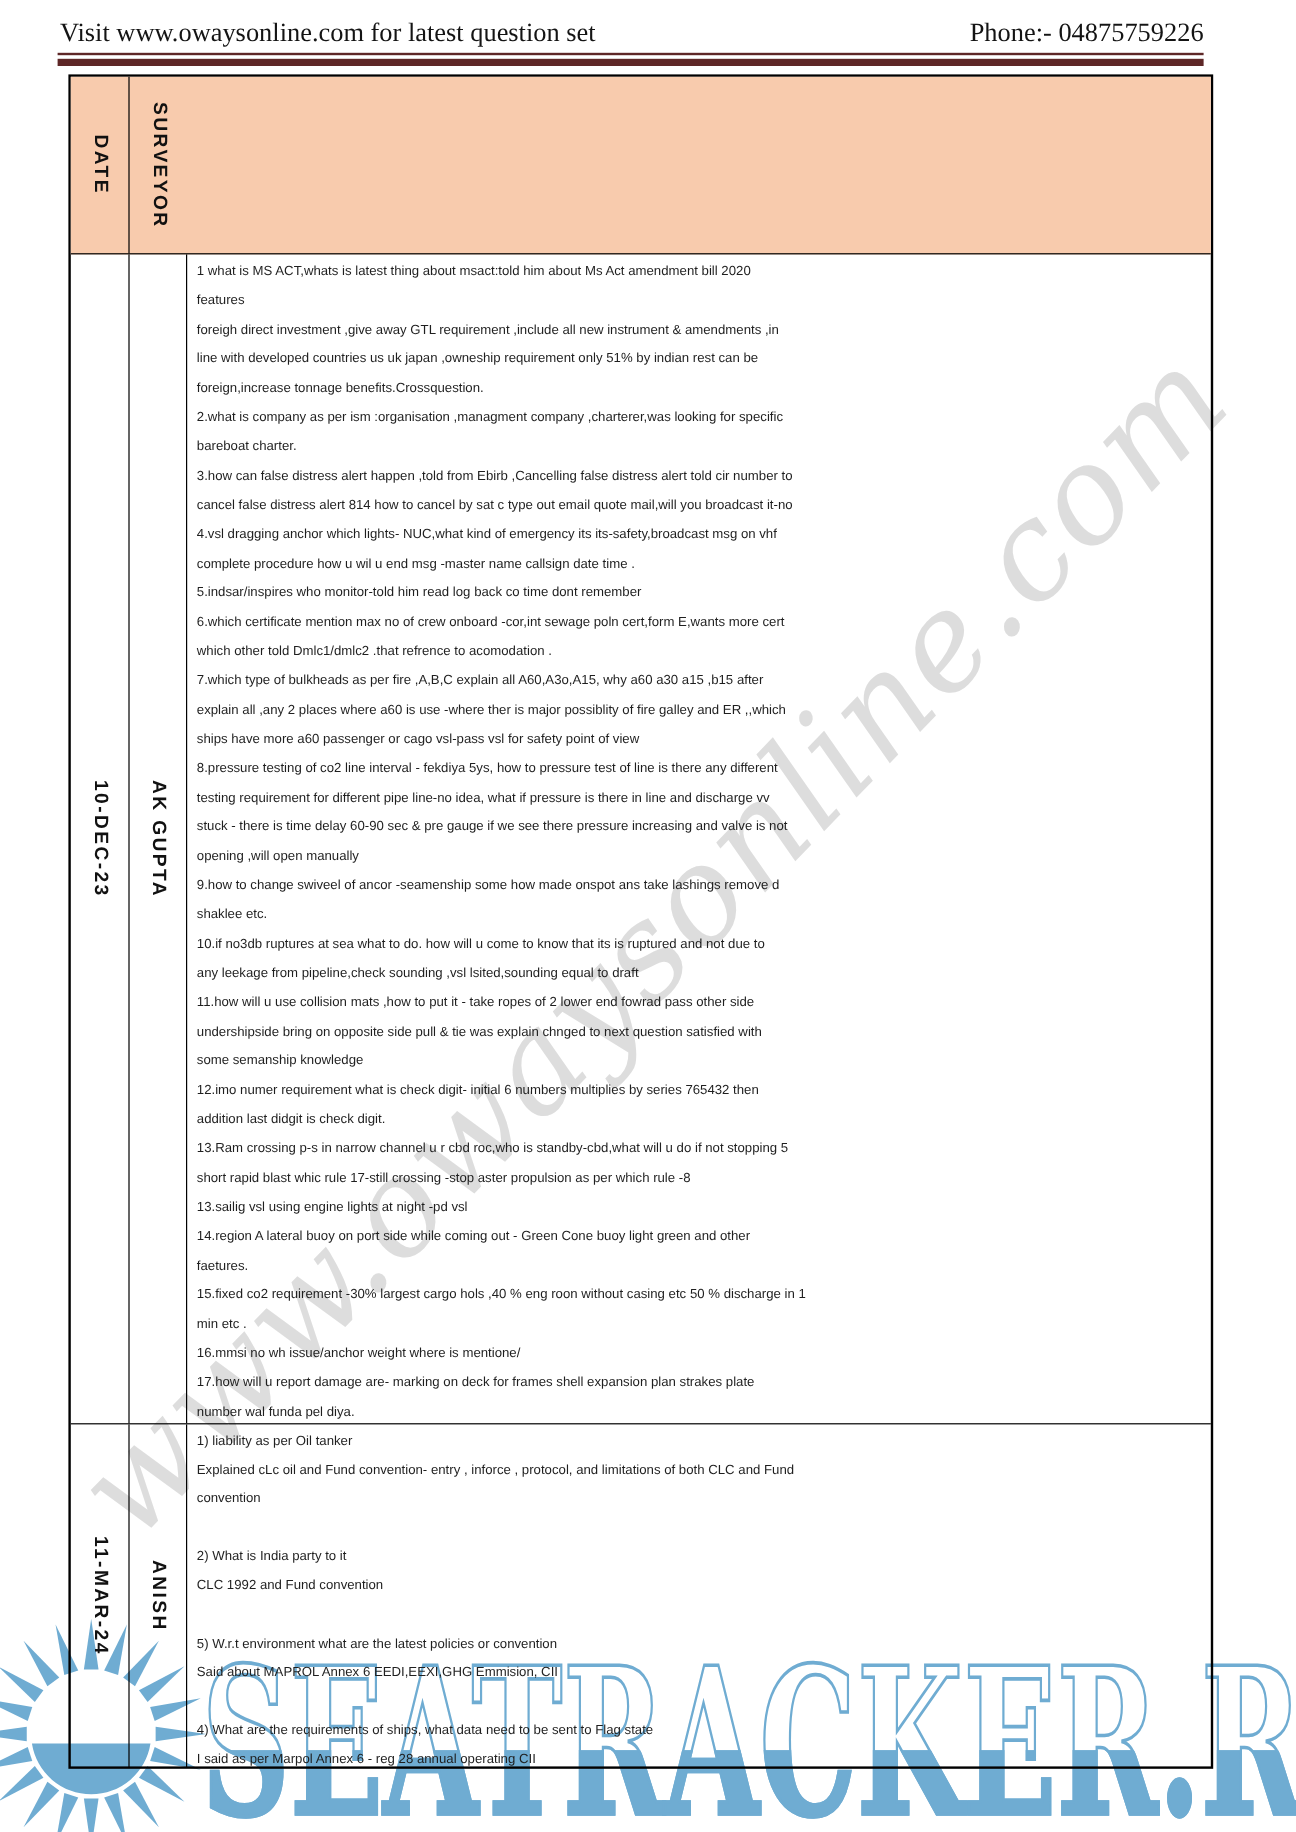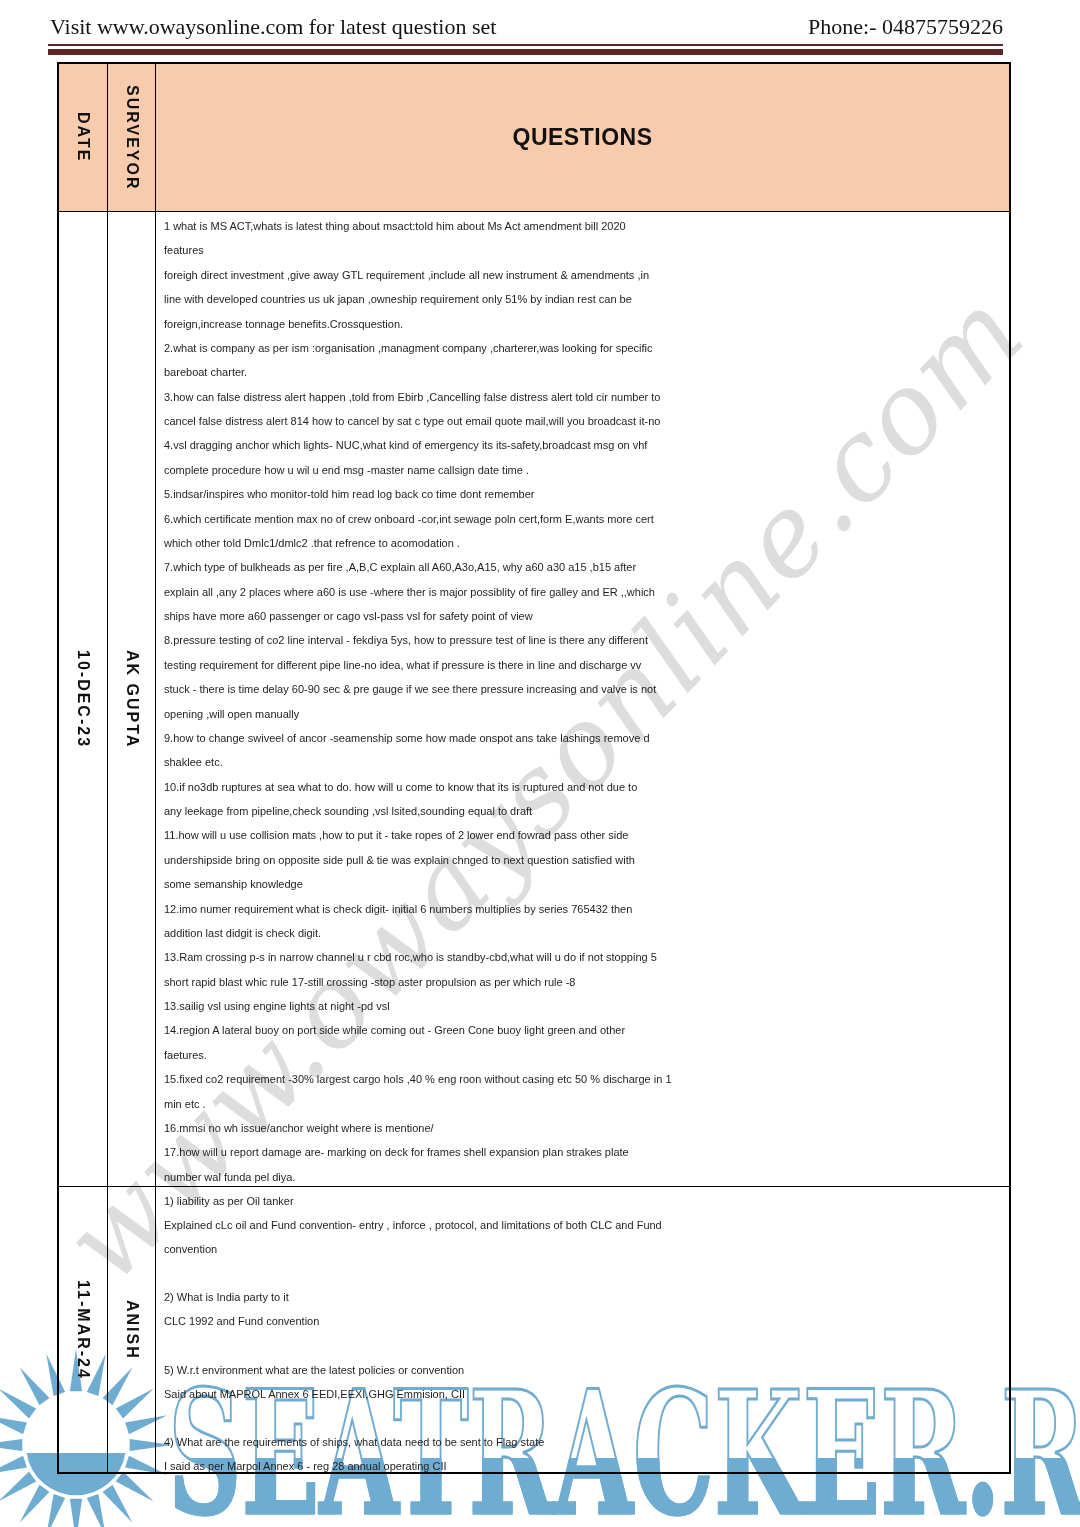--- a/index.html
+++ b/index.html
@@ -115,23 +115,20 @@
 
 <div class="qtable">
 
   <div class="trow row-head">
     <div class="cell">
       <span class="vtext">DATE</span>
     </div>
     <div class="cell">
       <span class="vtext">SURVEYOR</span>
     </div>
-    <div class="cell">
-      <span class="qhead">QUESTIONS</span>
-    </div>
   </div>
 
   <div class="trow row-1">
     <div class="cell">
       <span class="vtext">10-DEC-23</span>
     </div>
     <div class="cell">
       <span class="vtext">AK GUPTA</span>
     </div>
     <div class="cell qcell">1 what is MS ACT,whats is latest thing about msact:told him about Ms Act amendment bill 2020

